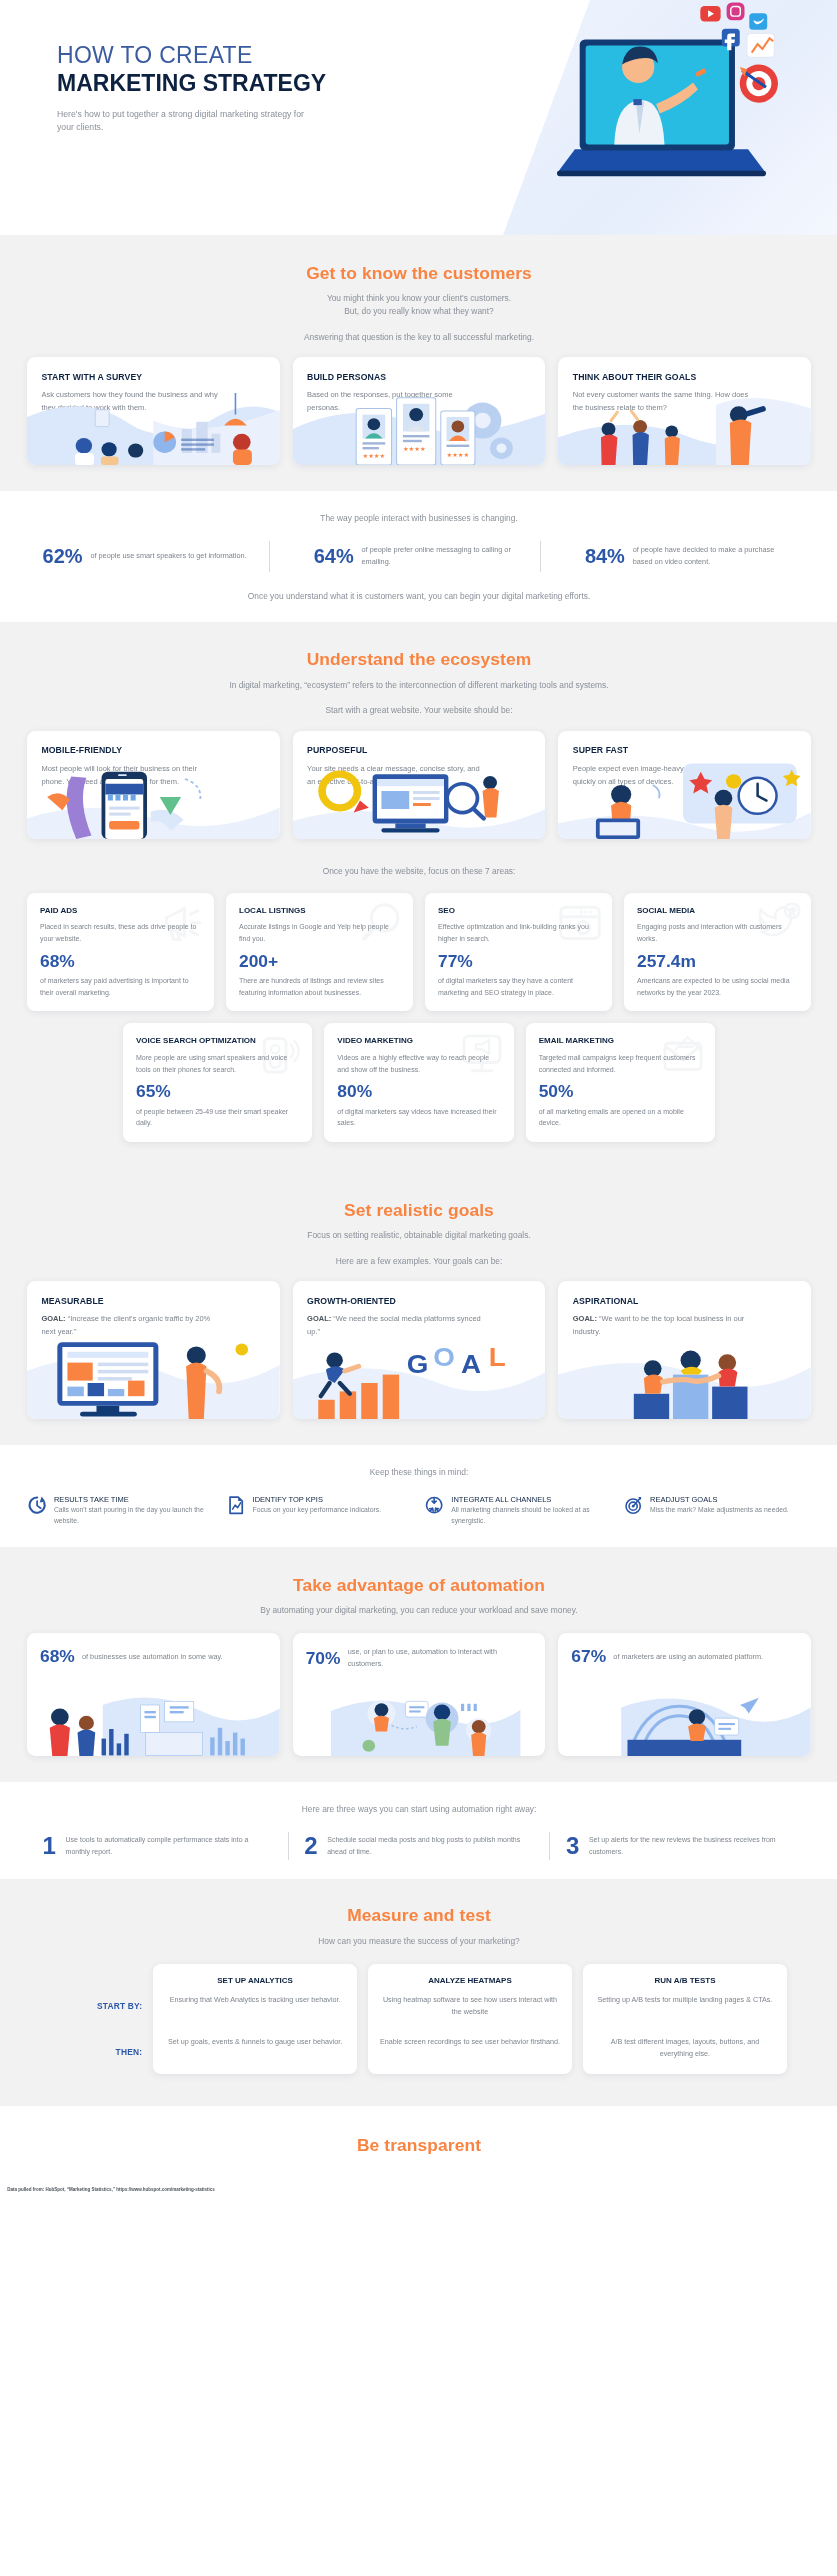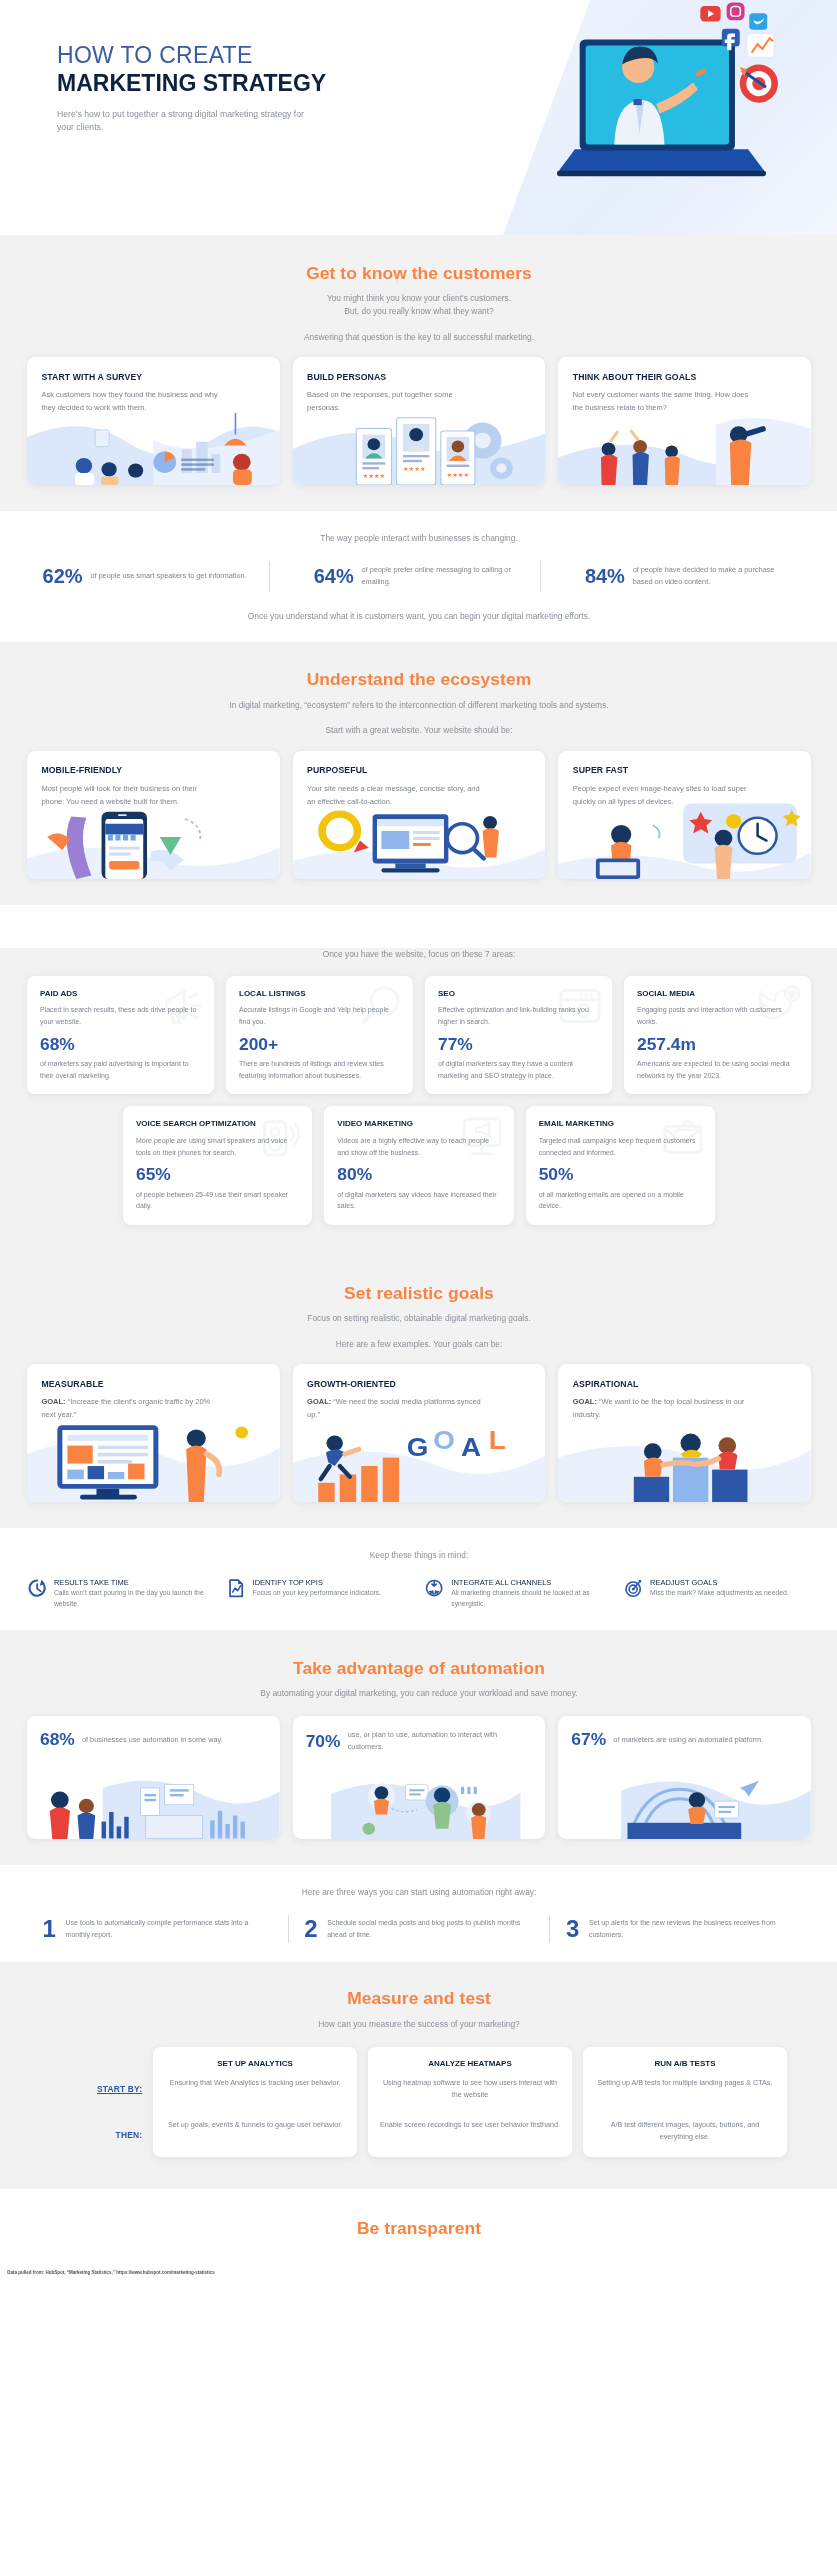--- a/index.html
+++ b/index.html
@@ -49,21 +49,21 @@
   .sect-sub { text-align: center; color: #8a9099; font-size: 8.4px; line-height: 1.6; }
   .sect-sub2 { text-align: center; color: #8a9099; font-size: 8.4px; margin-top: 13px; }
   .wrap { width: 784px; margin: 0 auto; }
 
   
   .cards3 { display: flex; gap: 13px; margin-top: 15.6px; }
   .card {
     flex: 1; background: #fff; border-radius: 8.4px;
     box-shadow: 0 1.8px 7.2px rgba(20,40,80,.08);
     padding: 14.4px 14.4px 0 14.4px; position: relative; overflow: hidden;
-    height: 128px;
+    height: 108px;
   }
   .card h3 {
     font-size: 8.7px; font-weight: 800; color: #0d2240;
     letter-spacing: 0.1px; margin-bottom: 6.6px; text-transform: uppercase;
     line-height: 1.25;
   }
   .card p { font-size: 7.5px; color: #7e858e; line-height: 1.72; max-width: 180px; }
   .card-art { position: absolute; left: 0; right: 0; bottom: 0; height: 78px; }
 
   
@@ -117,21 +117,21 @@
   .way + .way { border-left: 0.6px solid #d7dade; }
   .way .n { font-size: 24px; font-weight: 800; color: #2c57a8; line-height: 1; }
   .way .t { font-size: 7px; color: #7e858e; line-height: 1.7; }
 
   
   .measure { display: flex; margin-top: 15.6px; align-items: stretch; }
   .measure-labels { width: 126px; position: relative; }
   .measure-labels .lab {
     position: absolute; right: 10.8px; font-size: 8.4px; font-weight: 800; color: #2c57a8; letter-spacing: 0.2px;
   }
-  .measure-labels .lab.start { top: 37px; text-decoration: underline; }
+  .measure-labels .lab.start { top: 37px; }
   .measure-labels .lab.then { top: 83px; }
   .measure-cards { display: flex; gap: 10.8px; flex: 1; }
   .mcard {
     flex: 1; background: #fff; border-radius: 7.8px;
     box-shadow: 0 1.8px 7.2px rgba(20,40,80,.08);
     padding: 12px 10.8px; text-align: center;
   }
   .mcard h4 { font-size: 8px; font-weight: 800; color: #0d2240; text-transform: uppercase; margin-bottom: 9.6px; }
   .mcard .r1 { font-size: 7.2px; color: #7e858e; line-height: 1.6; min-height: 31px; }
   .mcard .r2 { font-size: 7.2px; color: #7e858e; line-height: 1.6; margin-top: 10.8px; min-height: 26px; }
@@ -378,21 +378,21 @@
               <path d="M150 40 q14 8 10 22" stroke="#9fc0ec" stroke-width="3" fill="none"></path>
             </svg>
           </div>
         </div>
       </div>
     </div>
   </div>
 
   <div class="sect grey" style="padding:0 0 26px;">
     <div class="wrap">
-      <div class="sect-sub" style="margin-bottom:1.2px;margin-top:43px;">Once you have the website, focus on these 7 areas:</div>
+      <div class="sect-sub" style="margin-bottom:1.2px;">Once you have the website, focus on these 7 areas:</div>
 
       <div class="featrow">
         <div class="feat">
           <span class="ghost">
             <svg viewBox="0 0 80 80" width="48" height="48">
                 <path d="M14 44 L14 30 L44 14 L44 60z" fill="none" stroke="#dfe3e8" stroke-width="5" stroke-linejoin="round"></path>
                 <path d="M20 46 l6 20 h10 l-6-20z" fill="none" stroke="#dfe3e8" stroke-width="5"></path>
                 <path d="M54 24 l12-6 M56 38 h14 M54 52 l12 6" stroke="#dfe3e8" stroke-width="5" stroke-linecap="round"></path>
               </svg>
           </span>

